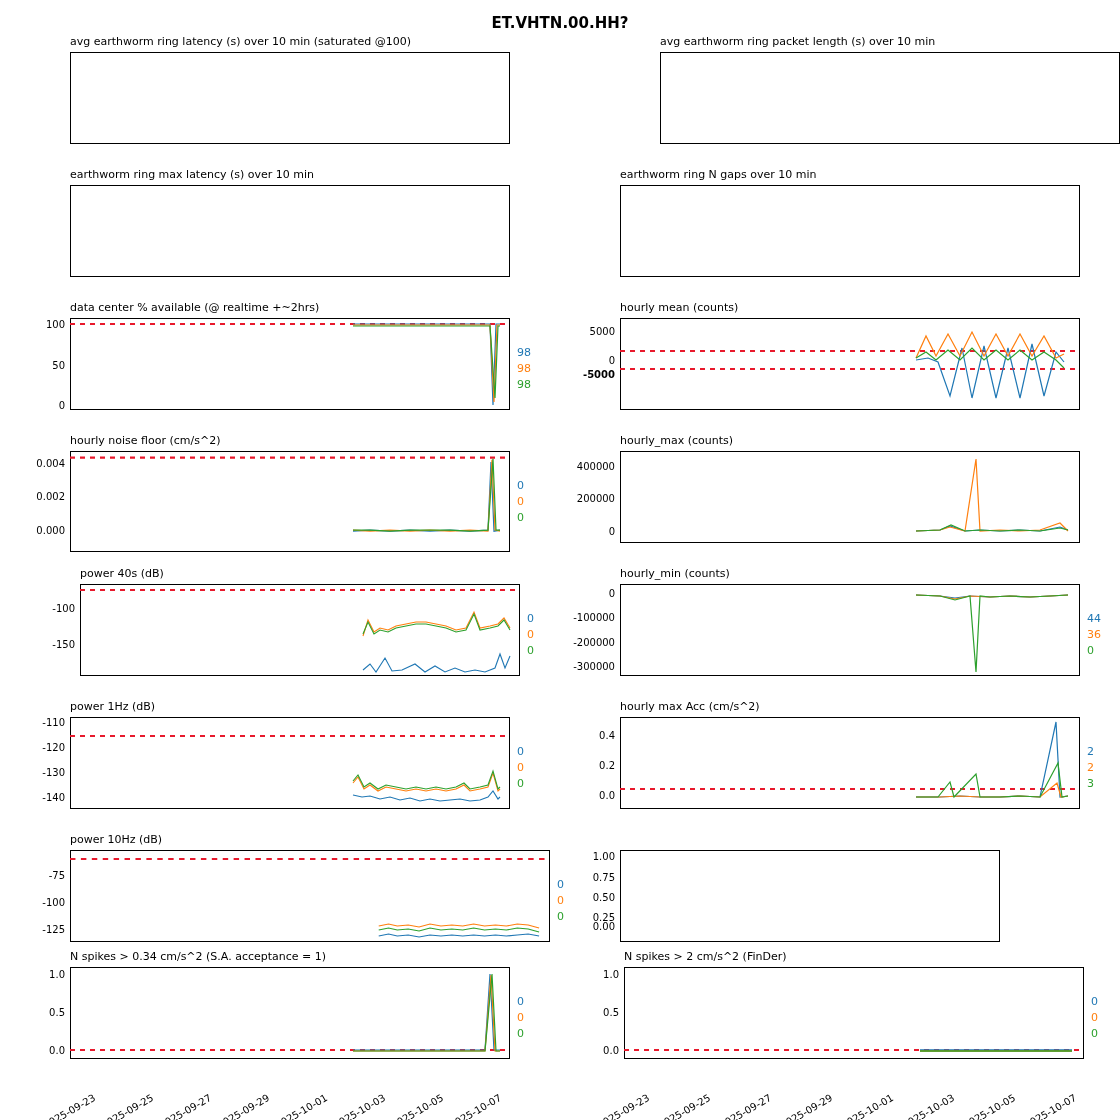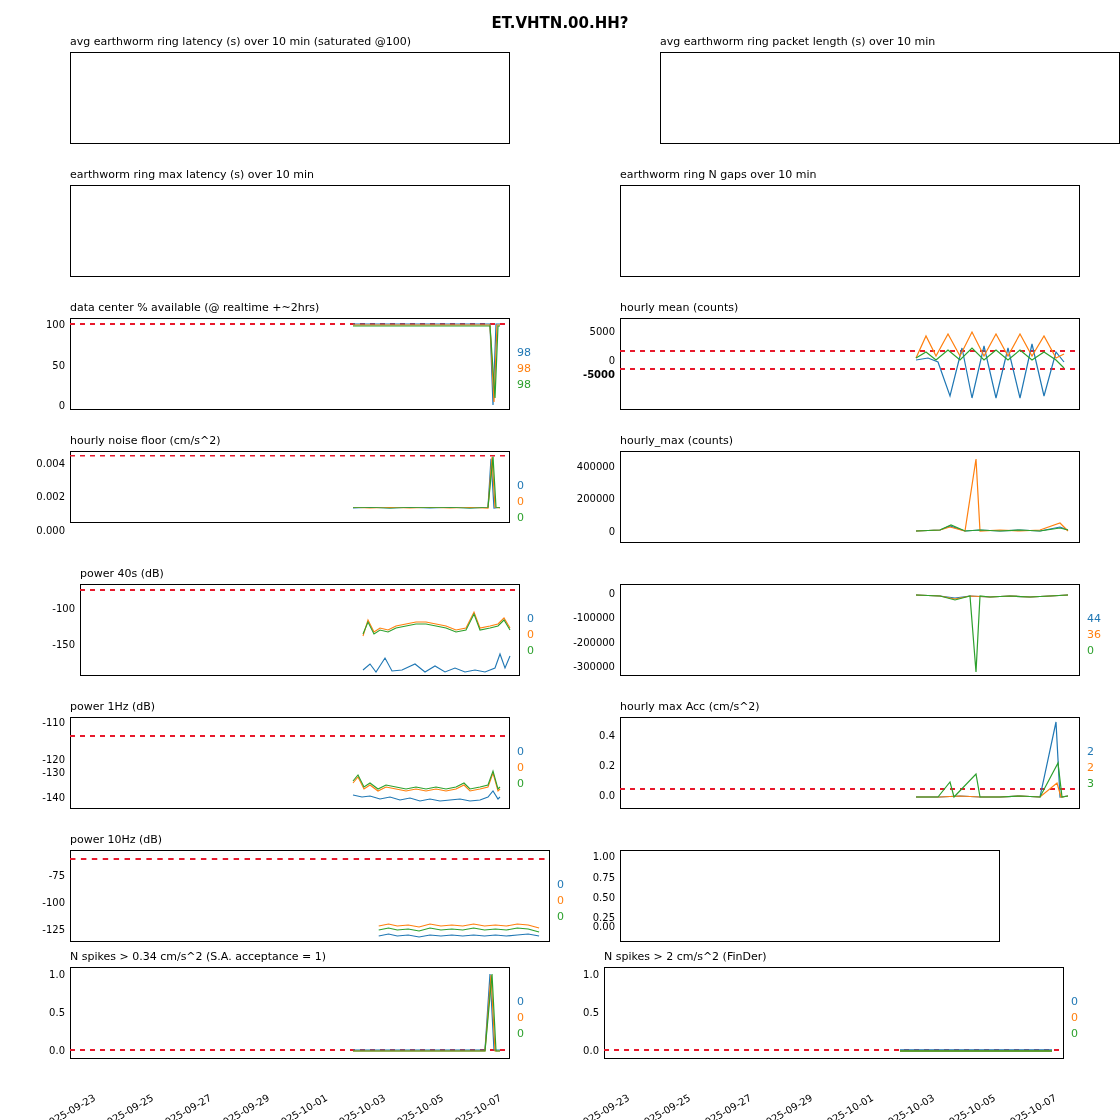--- a/index.html
+++ b/index.html
@@ -69,21 +69,21 @@
     <line x1="0" y1="6" x2="440" y2="6" stroke="#e8192c" stroke-width="2" stroke-dasharray="5,5"></line>
     <polyline points="283,6 420,6 423,87 426,6 430,6" fill="none" stroke="#1f77b4" stroke-width="1.2"></polyline>
     <polyline points="283,7 420,7 424,84 427,7 430,7" fill="none" stroke="#ff7f0e" stroke-width="1.2"></polyline>
     <polyline points="283,8 420,8 425,80 428,8 430,8" fill="none" stroke="#2ca02c" stroke-width="1.2"></polyline>
   </svg>
   <div class="legend lg0" style="top:34px;">98</div>
   <div class="legend lg1" style="top:50px;">98</div>
   <div class="legend lg2" style="top:66px;">98</div>
 </div>
 
-<div class="panel" style="left:70px;top:451px;width:440px;height:72px;">
+<div class="panel" style="left:70px;top:451px;width:440px;height:101px;">
   <div class="ptitle">hourly noise floor (cm/s^2)</div>
   <div class="frame"></div>
   <div class="ylab" style="top:12px;">0.004</div>
   <div class="ylab" style="top:45px;">0.002</div>
   <div class="ylab" style="top:79px;">0.000</div>
   <svg class="plotsvg" viewBox="0 0 440 92" preserveAspectRatio="none">
     <line x1="0" y1="6" x2="440" y2="6" stroke="#e8192c" stroke-width="2" stroke-dasharray="5,5"></line>
     <polyline points="283,73 300,72 320,73 340,72 360,73 380,72 400,73 418,72 421,10 424,73 430,72" fill="none" stroke="#1f77b4" stroke-width="1.2"></polyline>
     <polyline points="283,72 300,73 320,72 340,73 360,72 380,73 400,72 418,73 422,8 425,72 430,73" fill="none" stroke="#ff7f0e" stroke-width="1.2"></polyline>
     <polyline points="283,72 300,72 320,73 340,72 360,72 380,72 400,73 418,72 423,7 426,72 430,72" fill="none" stroke="#2ca02c" stroke-width="1.2"></polyline>
@@ -107,21 +107,21 @@
   <div class="legend lg0" style="top:34px;">0</div>
   <div class="legend lg1" style="top:50px;">0</div>
   <div class="legend lg2" style="top:66px;">0</div>
 </div>
 
 <div class="panel" style="left:70px;top:717px;width:440px;height:92px;">
   <div class="ptitle">power 1Hz (dB)</div>
   <div class="frame"></div>
   <div class="ylab" style="top:80px;">-140</div>
   <div class="ylab" style="top:55px;">-130</div>
-  <div class="ylab" style="top:42px;text-align:center;">-120</div>
+  <div class="ylab" style="top:30px;text-align:center;">-120</div>
   <div class="ylab" style="top:5px;">-110</div>
   <svg class="plotsvg" viewBox="0 0 440 92" preserveAspectRatio="none">
     <line x1="0" y1="19" x2="440" y2="19" stroke="#e8192c" stroke-width="2" stroke-dasharray="5,5"></line>
     <polyline points="283,78 292,80 300,79 310,82 320,80 330,83 340,81 350,84 360,82 370,84 380,83 390,82 400,84 410,83 418,80 423,74 428,82 430,80" fill="none" stroke="#1f77b4" stroke-width="1.1"></polyline>
     <polyline points="283,66 288,60 294,72 300,68 308,74 316,70 326,72 336,74 346,72 356,74 366,72 376,74 386,72 394,68 400,74 410,72 418,70 423,56 428,74 430,72" fill="none" stroke="#ff7f0e" stroke-width="1.1"></polyline>
     <polyline points="283,64 288,58 294,70 300,66 308,72 316,68 326,70 336,72 346,70 356,72 366,70 376,72 386,70 394,66 400,72 410,70 418,68 423,54 428,72 430,70" fill="none" stroke="#2ca02c" stroke-width="1.1"></polyline>
   </svg>
   <div class="legend lg0" style="top:34px;">0</div>
   <div class="legend lg1" style="top:50px;">0</div>
   <div class="legend lg2" style="top:66px;">0</div>
@@ -203,20 +203,21 @@
   <div class="ylab" style="top:47px;">200000</div>
   <div class="ylab" style="top:80px;">0</div>
   <svg class="plotsvg" viewBox="0 0 460 92" preserveAspectRatio="none">
     <polyline points="296,80 320,79 330,75 345,80 360,79 380,80 400,79 420,80 440,76 448,79" fill="none" stroke="#1f77b4" stroke-width="1.2"></polyline>
     <polyline points="296,80 320,79 330,76 345,80 356,8 360,80 380,79 400,80 420,79 440,72 448,80" fill="none" stroke="#ff7f0e" stroke-width="1.2"></polyline>
     <polyline points="296,80 320,79 331,74 345,80 360,79 380,80 400,79 420,80 440,77 448,79" fill="none" stroke="#2ca02c" stroke-width="1.2"></polyline>
   </svg>
 </div>
 
 <div class="panel" style="left:620px;top:584px;width:460px;height:92px;">
+  <div class="ptitle">hourly_min (counts)</div>
   <div class="frame"></div>
   <div class="ylab" style="top:9px;">0</div>
   <div class="ylab" style="top:33px;">-100000</div>
   <div class="ylab" style="top:58px;">-200000</div>
   <div class="ylab" style="top:82px;">-300000</div>
   <svg class="plotsvg" viewBox="0 0 460 92" preserveAspectRatio="none">
     <polyline points="296,11 320,12 335,14 350,12 370,13 390,12 410,13 430,12 448,11" fill="none" stroke="#1f77b4" stroke-width="1.2"></polyline>
     <polyline points="296,11 320,12 335,15 350,12 370,13 390,12 410,13 430,12 448,11" fill="none" stroke="#ff7f0e" stroke-width="1.2"></polyline>
     <polyline points="296,11 320,12 335,16 350,12 356,88 360,12 370,13 390,12 410,13 430,12 448,11" fill="none" stroke="#2ca02c" stroke-width="1.2"></polyline>
   </svg>
@@ -244,21 +245,21 @@
 
 <div class="panel" style="left:620px;top:850px;width:380px;height:92px;">
   <div class="frame"></div>
   <div class="ylab" style="top:6px;">1.00</div>
   <div class="ylab" style="top:27px;">0.75</div>
   <div class="ylab" style="top:47px;">0.50</div>
   <div class="ylab" style="top:67px;">0.25</div>
   <div class="ylab" style="top:76px;margin-left:30px;">0.00</div>
 </div>
 
-<div class="panel" style="left:604px;top:967px;width:460px;height:92px;">
+<div class="panel" style="left:624px;top:967px;width:460px;height:92px;">
   <div class="ptitle">N spikes &gt; 2 cm/s^2 (FinDer)</div>
   <div class="frame"></div>
   <div class="ylab" style="top:83px;">0.0</div>
   <div class="ylab" style="top:45px;">0.5</div>
   <div class="ylab" style="top:7px;">1.0</div>
   <svg class="plotsvg" viewBox="0 0 460 92" preserveAspectRatio="none">
     <line x1="0" y1="83" x2="460" y2="83" stroke="#e8192c" stroke-width="2" stroke-dasharray="5,5"></line>
     <polyline points="296,83 448,83" fill="none" stroke="#1f77b4" stroke-width="1.4"></polyline>
     <polyline points="296,84 448,84" fill="none" stroke="#ff7f0e" stroke-width="1.4"></polyline>
     <polyline points="296,84 448,84" fill="none" stroke="#2ca02c" stroke-width="1.4"></polyline>

